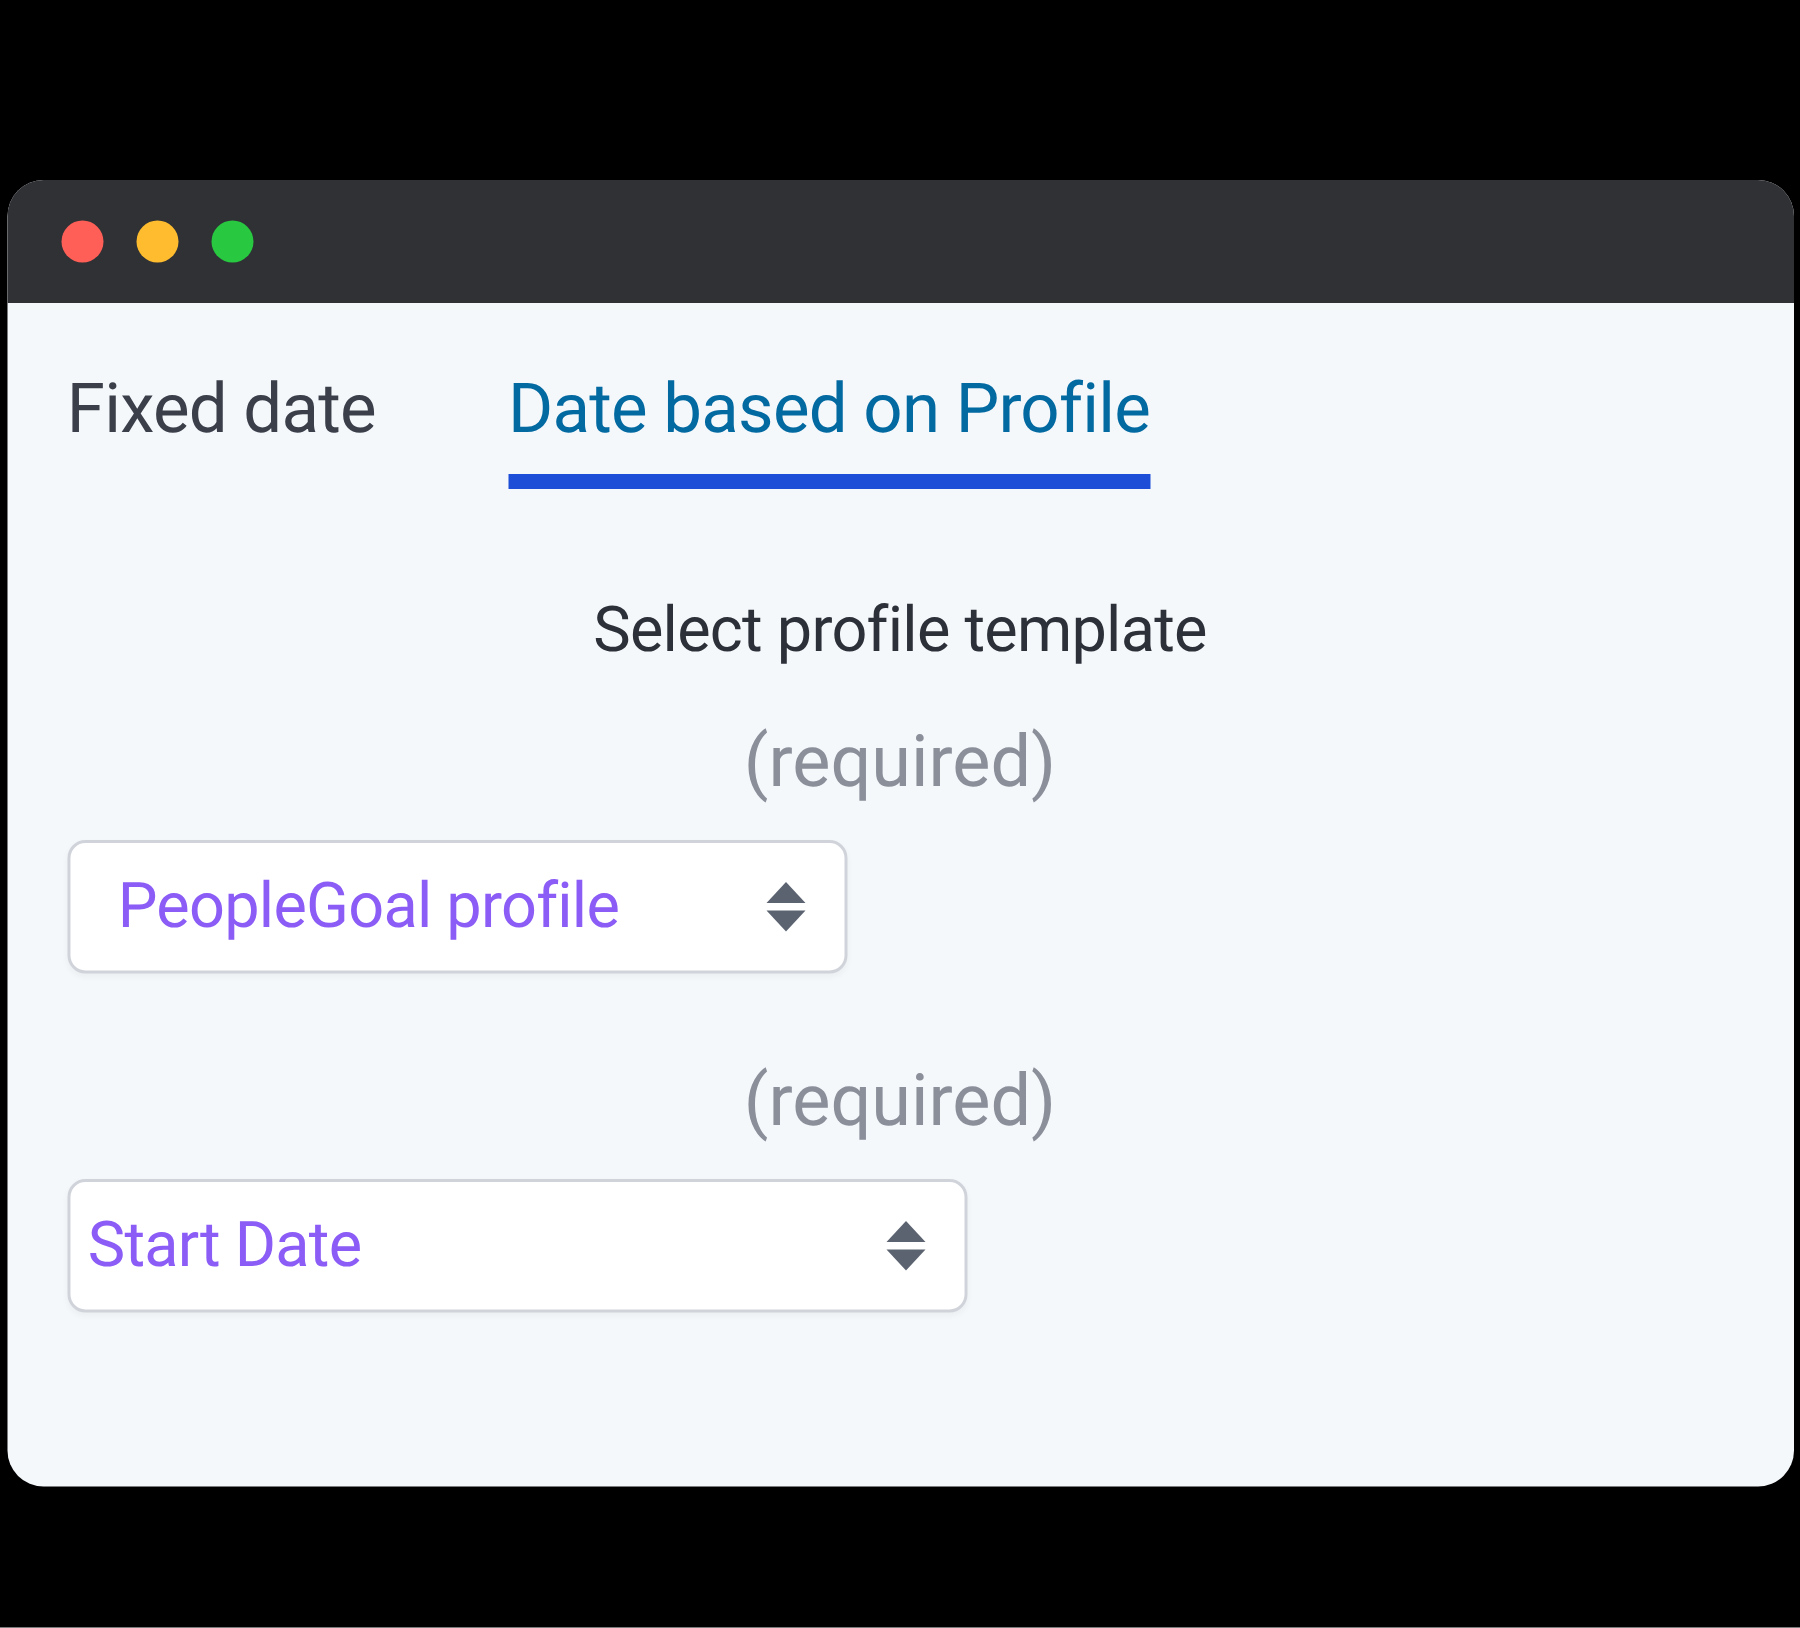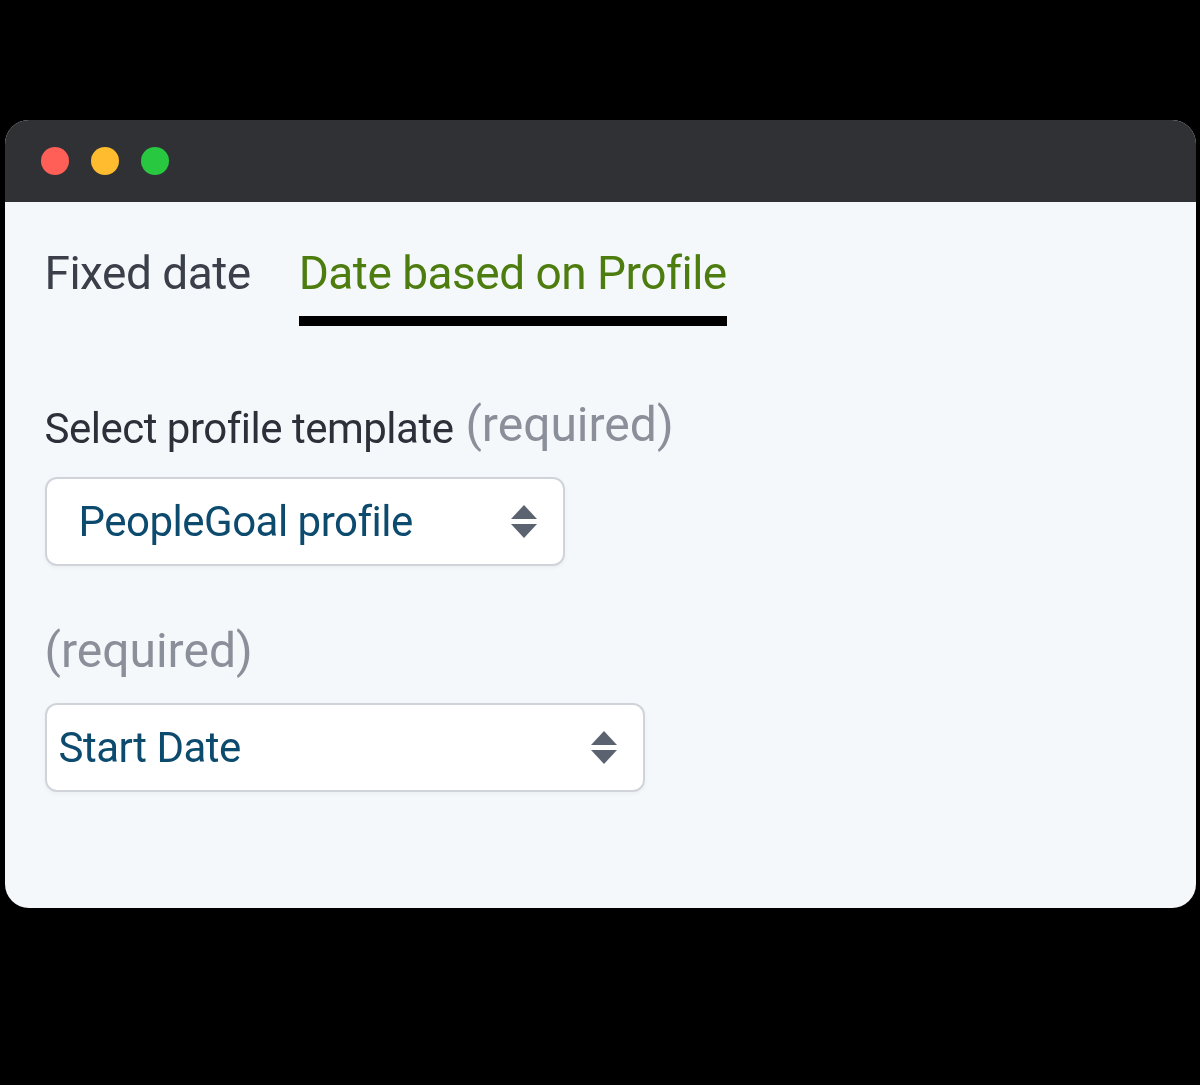--- a/index.html
+++ b/index.html
@@ -50,31 +50,33 @@
     }
     .tab {
       font-size: 46px;
       font-weight: 400;
       color: #3a3f4a;
       padding-bottom: 16px;
       cursor: pointer;
       letter-spacing: -0.5px;
     }
     .tab.active {
-      color: #4d7c0f;
-      border-bottom: 10px solid #000000;
+      color: #0369a1;
+      border-bottom: 10px solid #1d4ed8;
+      margin-left: 40px;
     }
     .field-group {
       margin-bottom: 56px;
     }
     .field-label-row {
       display: flex;
-      align-items: flex-end;
-      gap: 12px;
+      align-items: center;
+      gap: 34px;
       margin-bottom: 24px;
+      flex-direction: column;
     }
     .field-label {
       font-size: 42px;
       color: #2c3038;
       letter-spacing: -0.5px;
     }
     .field-required {
       font-size: 48px;
       color: #8a8f9a;
     }
@@ -84,21 +86,21 @@
       justify-content: space-between;
       background: #ffffff;
       border: 2px solid #d0d4da;
       border-radius: 12px;
       padding: 18px 26px 18px 32px;
       cursor: pointer;
       box-shadow: 0 2px 4px rgba(0,0,0,0.04);
     }
     .select-value {
       font-size: 42px;
-      color: #0c4a6e;
+      color: #8b5cf6;
       letter-spacing: -0.5px;
       margin-right: 24px;
     }
     .select-wide {
       min-width: 600px;
       padding-left: 12px;
     }
     .select-narrow {
       min-width: 520px;
     }

